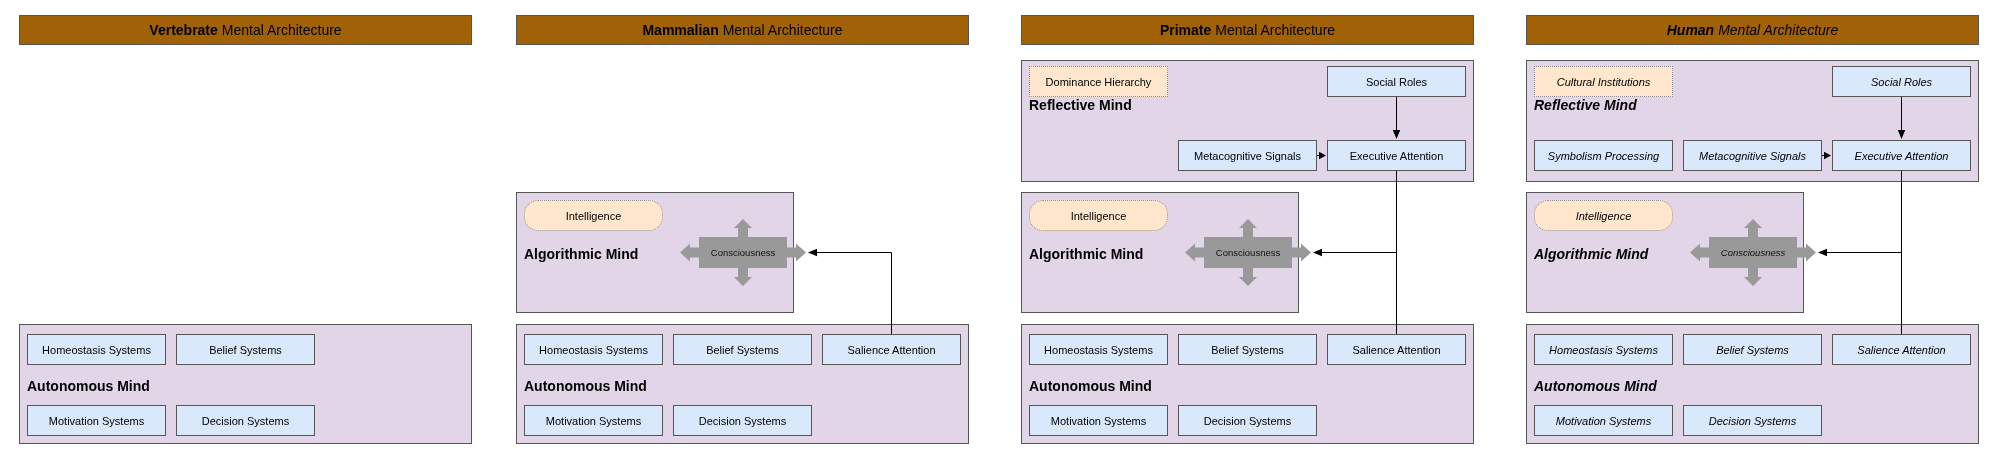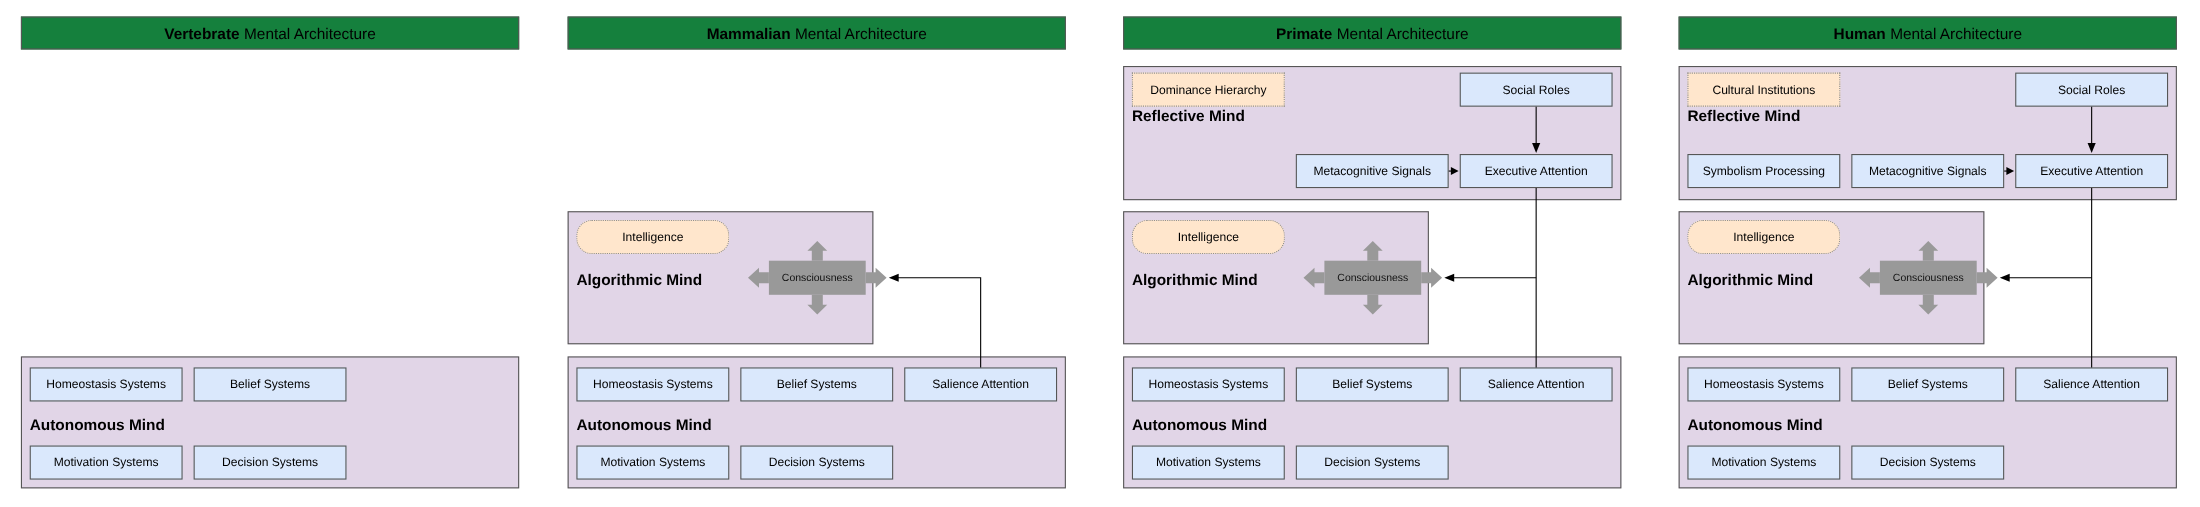--- a/index.html
+++ b/index.html
@@ -1,23 +1,23 @@
 <!DOCTYPE html>
 <html><head>
 <meta charset="utf-8">
 <style>
   html,body { margin:0; padding:0; background:#ffffff; }
   body { font-family:"Liberation Sans", sans-serif; color:#000; }
   .canvas { position:relative; width:2000px; height:461px; background:#ffffff; overflow:hidden; }
   .panel { position:absolute; top:0; width:453px; height:461px; }
-  .panel-1 { left:19px; } .panel-2 { left:516px; } .panel-3 { left:1021px; } .panel-4 { left:1526px; }
+  .panel-1 { left:19px; } .panel-2 { left:516px; } .panel-3 { left:1021px; } .panel-4 { left:1526px;font-style:italic; }
 
   .titlebar {
     position:absolute; left:0; top:15px; width:453px; height:30px;
-    background:#15803d; border:1px solid #565656; box-sizing:border-box;
+    background:#a16207; border:1px solid #565656; box-sizing:border-box;
     display:flex; align-items:center; justify-content:center; font-size:14px;
   }
   .title-bold { font-weight:bold; margin-right:4px; }
 
   .section {
     position:absolute; background:#e1d5e7; border:1px solid #565656; box-sizing:border-box;
   }
   .sec-reflective  { left:0; top:60px;  width:453px; height:122px; }
   .sec-algorithmic { left:0; top:192px; width:278px; height:121px; }
   .sec-autonomous  { left:0; top:324px; width:453px; height:120px; }

